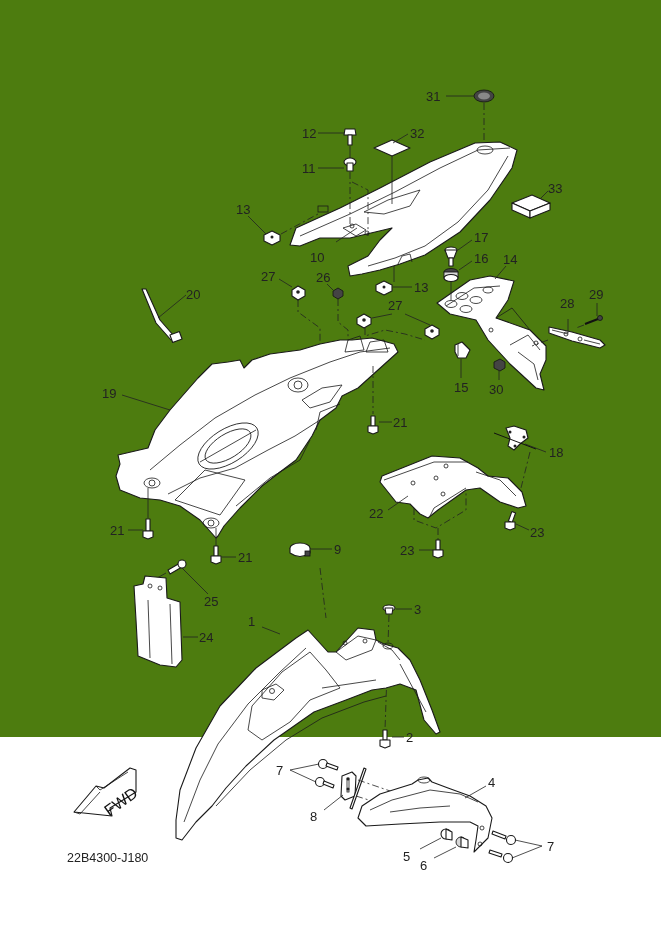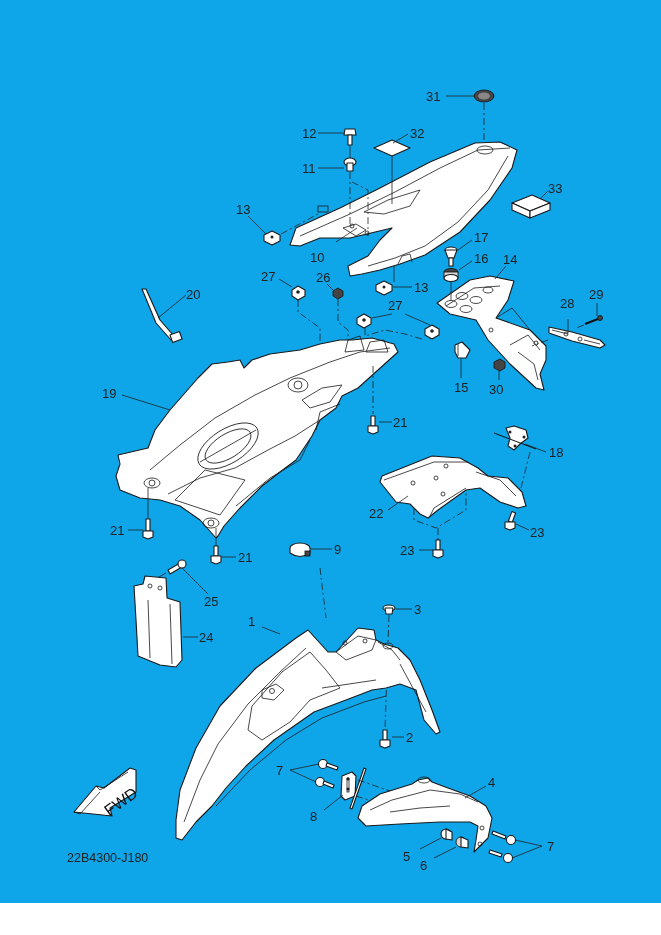--- a/index.html
+++ b/index.html
@@ -1,17 +1,17 @@
 <!DOCTYPE html>
 <html><head>
 <meta charset="utf-8">
 <style>
   html,body{margin:0;padding:0;background:#fff;}
   body{width:661px;height:935px;overflow:hidden;font-family:"Liberation Sans",sans-serif;}
-  #stage{position:relative;width:661px;height:903px;background:#0ea5e9;}
+  #stage{position:relative;width:661px;height:737px;background:#4d7c0f;}
   svg{position:absolute;left:0;top:0;}
   .part{fill:#fff;stroke:#1a1a1a;stroke-width:1.1;stroke-linejoin:round;}
   .detail{fill:none;stroke:#1a1a1a;stroke-width:0.8;}
   .shade{fill:#d9d9d9;stroke:#1a1a1a;stroke-width:0.9;}
   .dark{fill:#444;stroke:#111;stroke-width:0.8;}
   .leader{stroke:#222;stroke-width:0.8;fill:none;}
   .dash{stroke:#222;stroke-width:0.8;fill:none;stroke-dasharray:7 3 2 3;}
   .num{font-family:"Liberation Sans",sans-serif;font-size:13px;fill:#222;}
   .code{font-family:"Liberation Sans",sans-serif;font-size:12.5px;fill:#222;}
   .fwd{font-family:"Liberation Sans",sans-serif;font-size:16px;fill:#111;font-weight:normal;}

